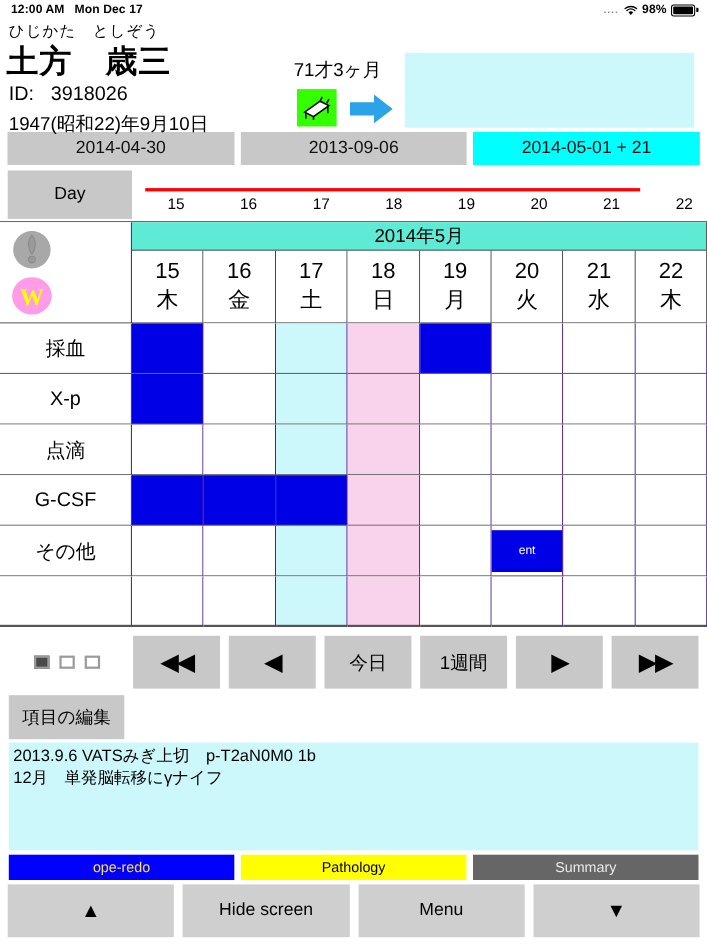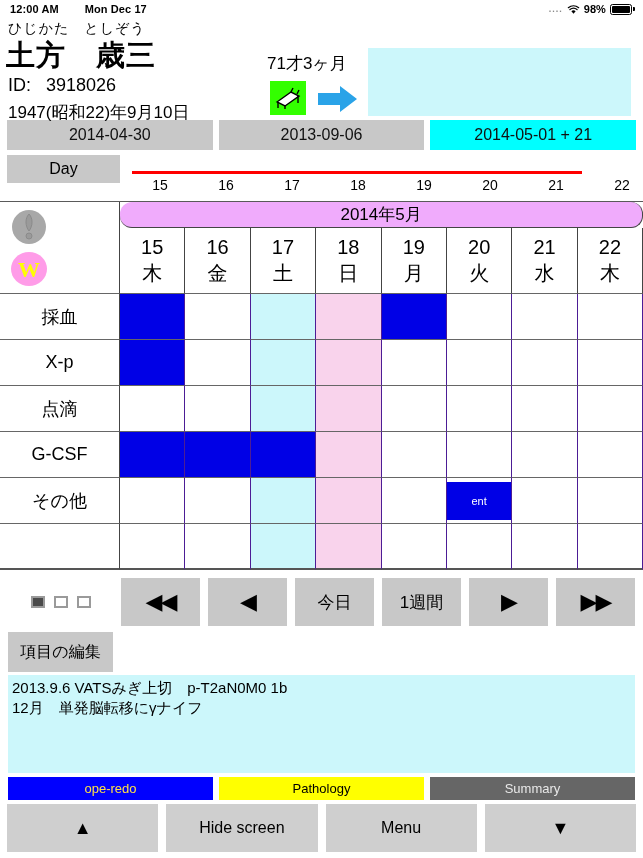--- a/index.html
+++ b/index.html
@@ -14,21 +14,21 @@
   }
 
   
   .statusbar {
     height: 18px; width: 100%;
     display: flex; align-items: center;
     padding: 0 8px 0 10px;
     font-size: 11px; font-weight: bold;
     letter-spacing: .1px;
   }
-  .sb-left { display:flex; align-items:center; gap:26px; }
+  .sb-left { display:flex; align-items:center; gap:9px; }
   .sb-right { margin-left:auto; display:flex; align-items:center; gap:4px; }
   .sb-dots { letter-spacing:1px; font-size:9px; color:#8a8a8a; }
   .wifi-ico { width:13px; height:11px; display:block; }
   .batt { display:flex; align-items:center; }
   .batt-body {
     width:22px; height:11px; border:1px solid #000; border-radius:2.5px;
     padding:1px; display:flex;
   }
   .batt-fill { background:#000; width:100%; border-radius:1px; }
   .batt-cap { width:2px; height:4px; background:#000; border-radius:0 1px 1px 0; margin-left:1px; }
@@ -56,21 +56,21 @@
   .dbtn {
     flex:1; height:30px; background:#c8c8c8; border:1px solid #c8c8c8;
     display:flex; align-items:center; justify-content:center;
     font-size:16px; color:#111;
   }
   .dbtn.active { background:#00ffff; border-color:#00ffff; }
 
   
   .rulerrow { display:flex; margin-top:5px; height:44px; padding-left:7px; }
   .daybtn {
-    width:113px; height:28px; background:#c8c8c8;
+    width:113px; height:44px; background:#c8c8c8;
     display:flex; align-items:center; justify-content:center; font-size:16px;
   }
   .ruler { position:relative; flex:1; }
   .redline { position:absolute; left:12px; top:16px; height:3px; background:#f00; width:450px; }
   .ticks { position:absolute; left:0; top:22px; width:100%; height:22px; }
   .tick { position:absolute; font-size:14px; transform:translateX(-50%); top:0; }
 
   
   .cal { margin:2px 0 0 0; width:643px; border-top:1px solid #5a5a5a; }
   .calrow { display:flex; }
@@ -78,25 +78,24 @@
   .ccell { width:65.4px; flex:0 0 65.4px; }
 
   .iconcol {
     height:92px; border-right:1px solid #444; border-bottom:1px solid #666;
     position:relative; background:#fff;
   }
   .gicon { position:absolute; left:10px; top:5px; }
   .wicon { position:absolute; left:10px; top:48px; }
 
   .monthbar {
-    height:26px; background:#f0abfc; border-bottom:1px solid #444;
+    height:26px; background:#5eead4; border-bottom:1px solid #444;
     border-right:1px solid #444;
     display:flex; align-items:center; justify-content:center; font-size:17px;
     flex:1;
-    border-radius:12px;
   }
   .dayhdr {
     height:66px; border-right:1px solid #444; border-bottom:1px solid #666;
     display:flex; flex-direction:column; align-items:center; justify-content:center;
     font-size:20px; line-height:1.28; background:#fff;
   }
   .hdrwrap { display:flex; flex-direction:column; flex:1; }
   .hdrdays { display:flex; }
 
   .rowlabel {

